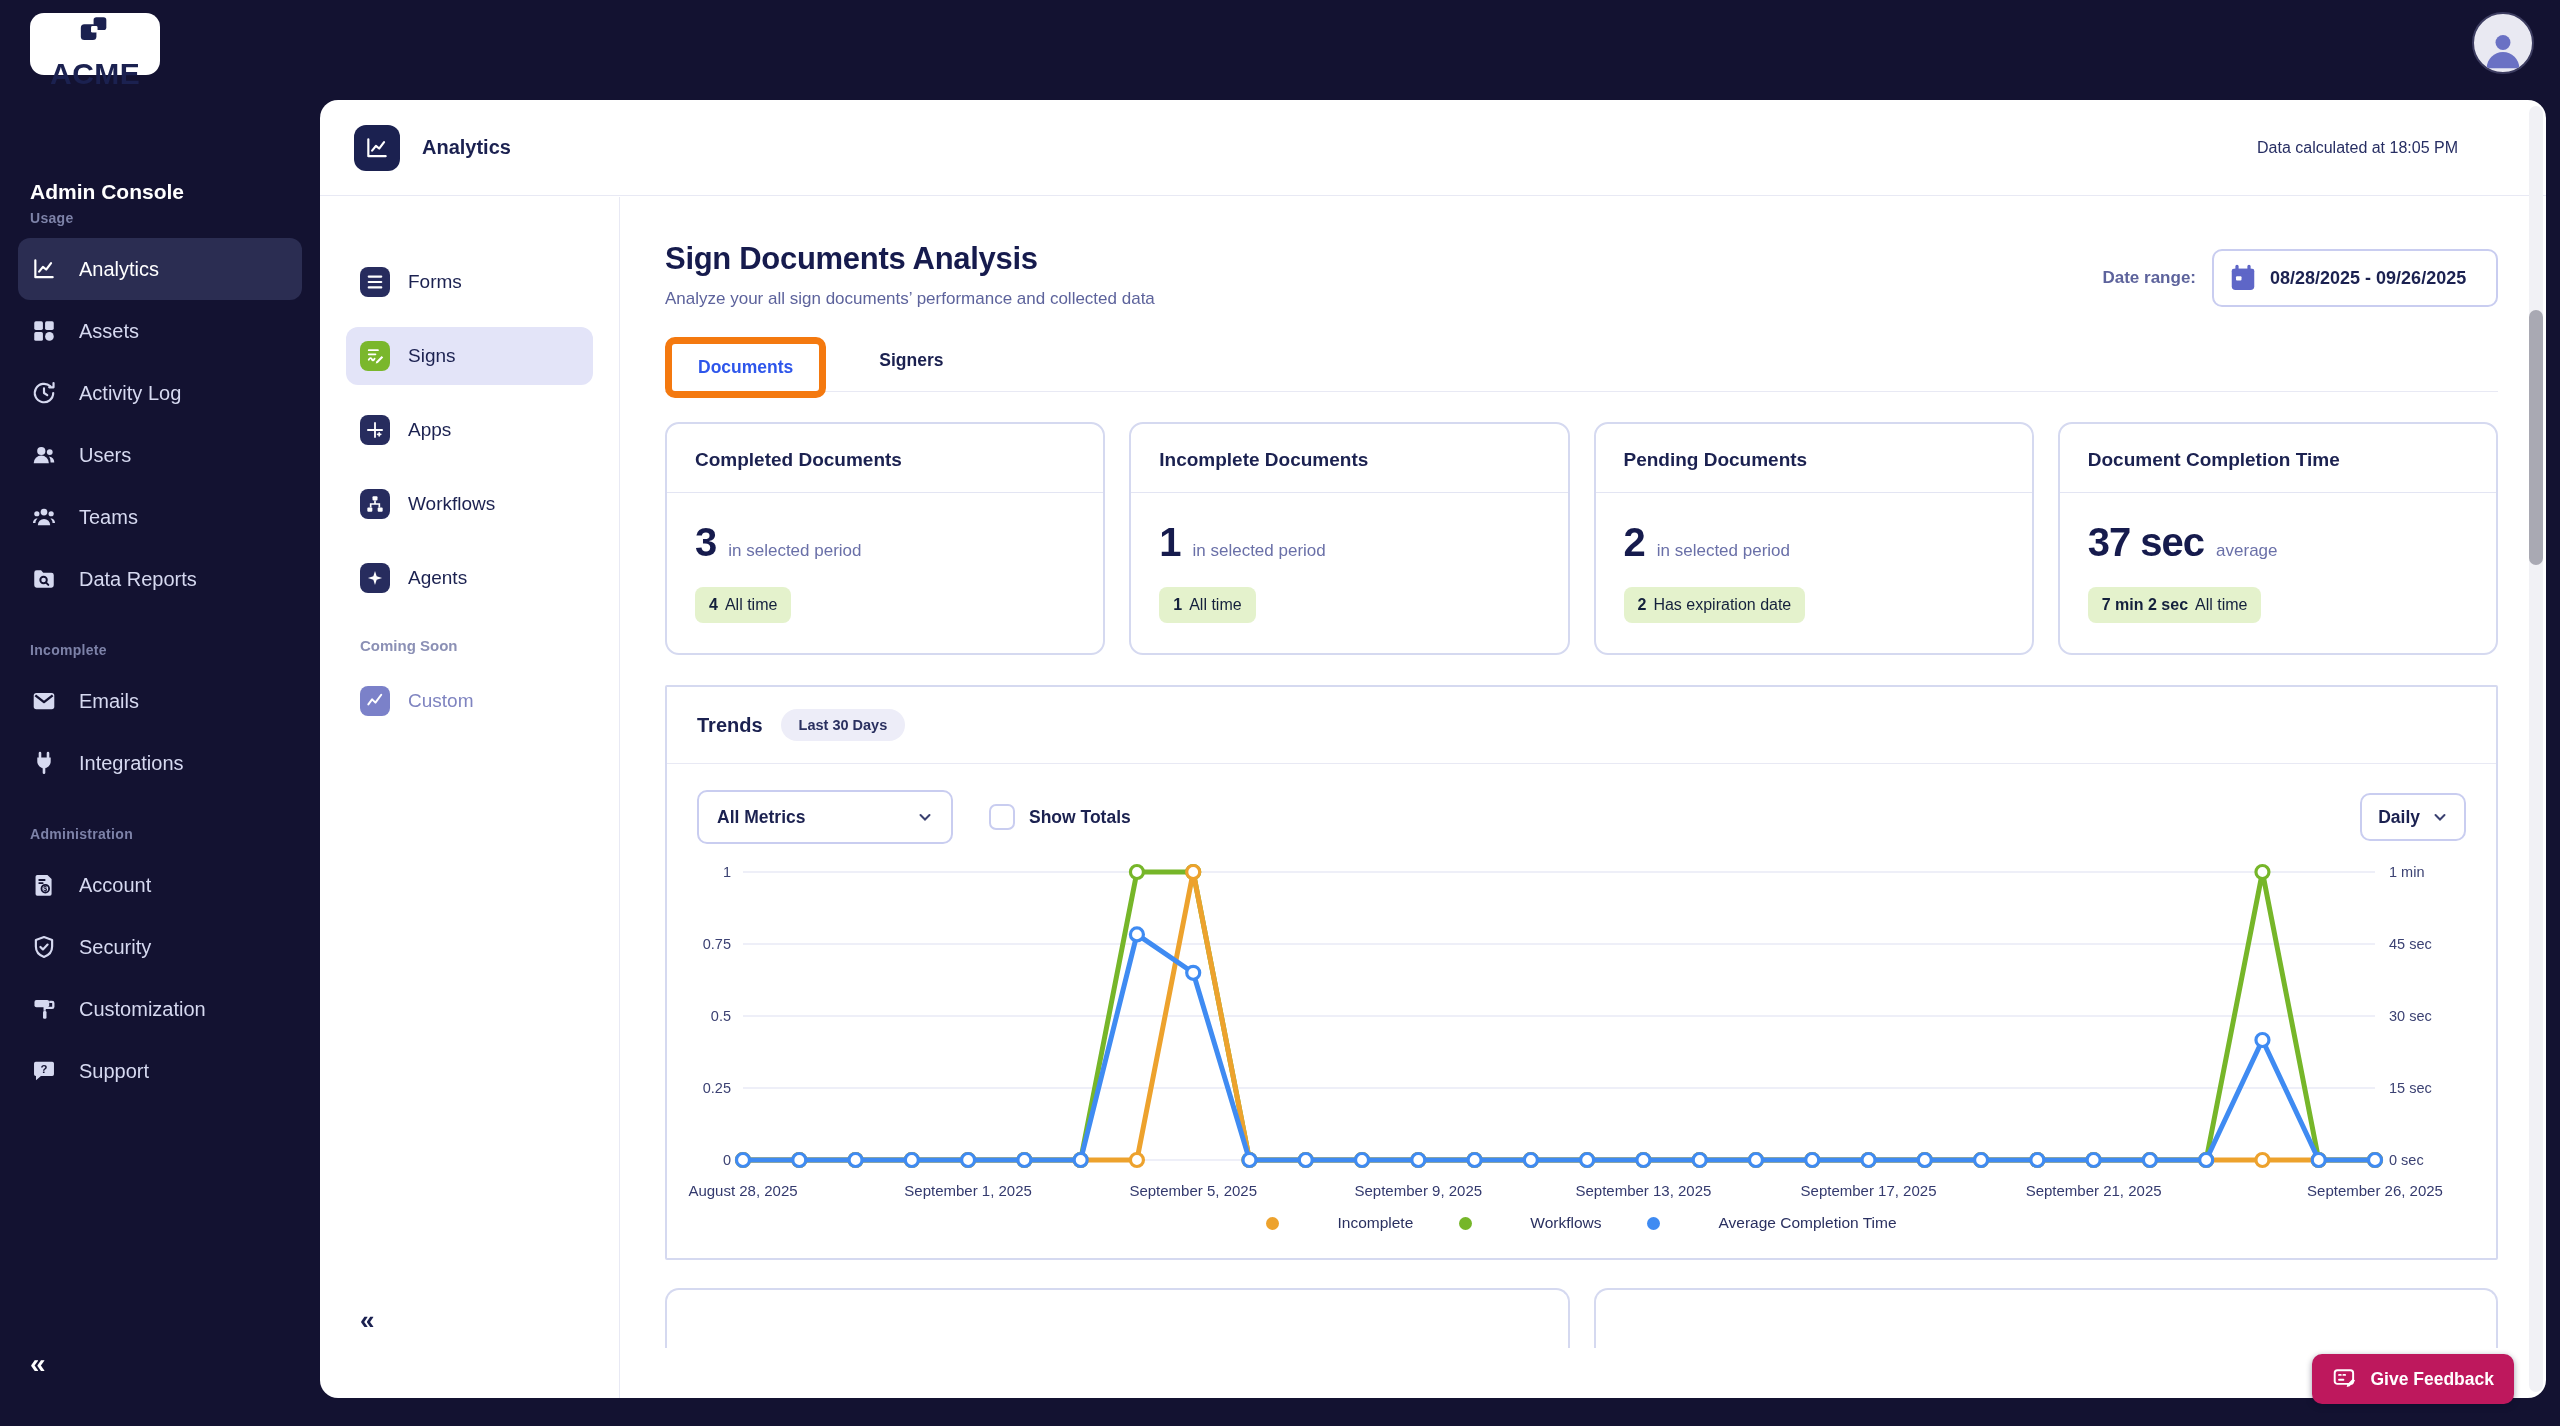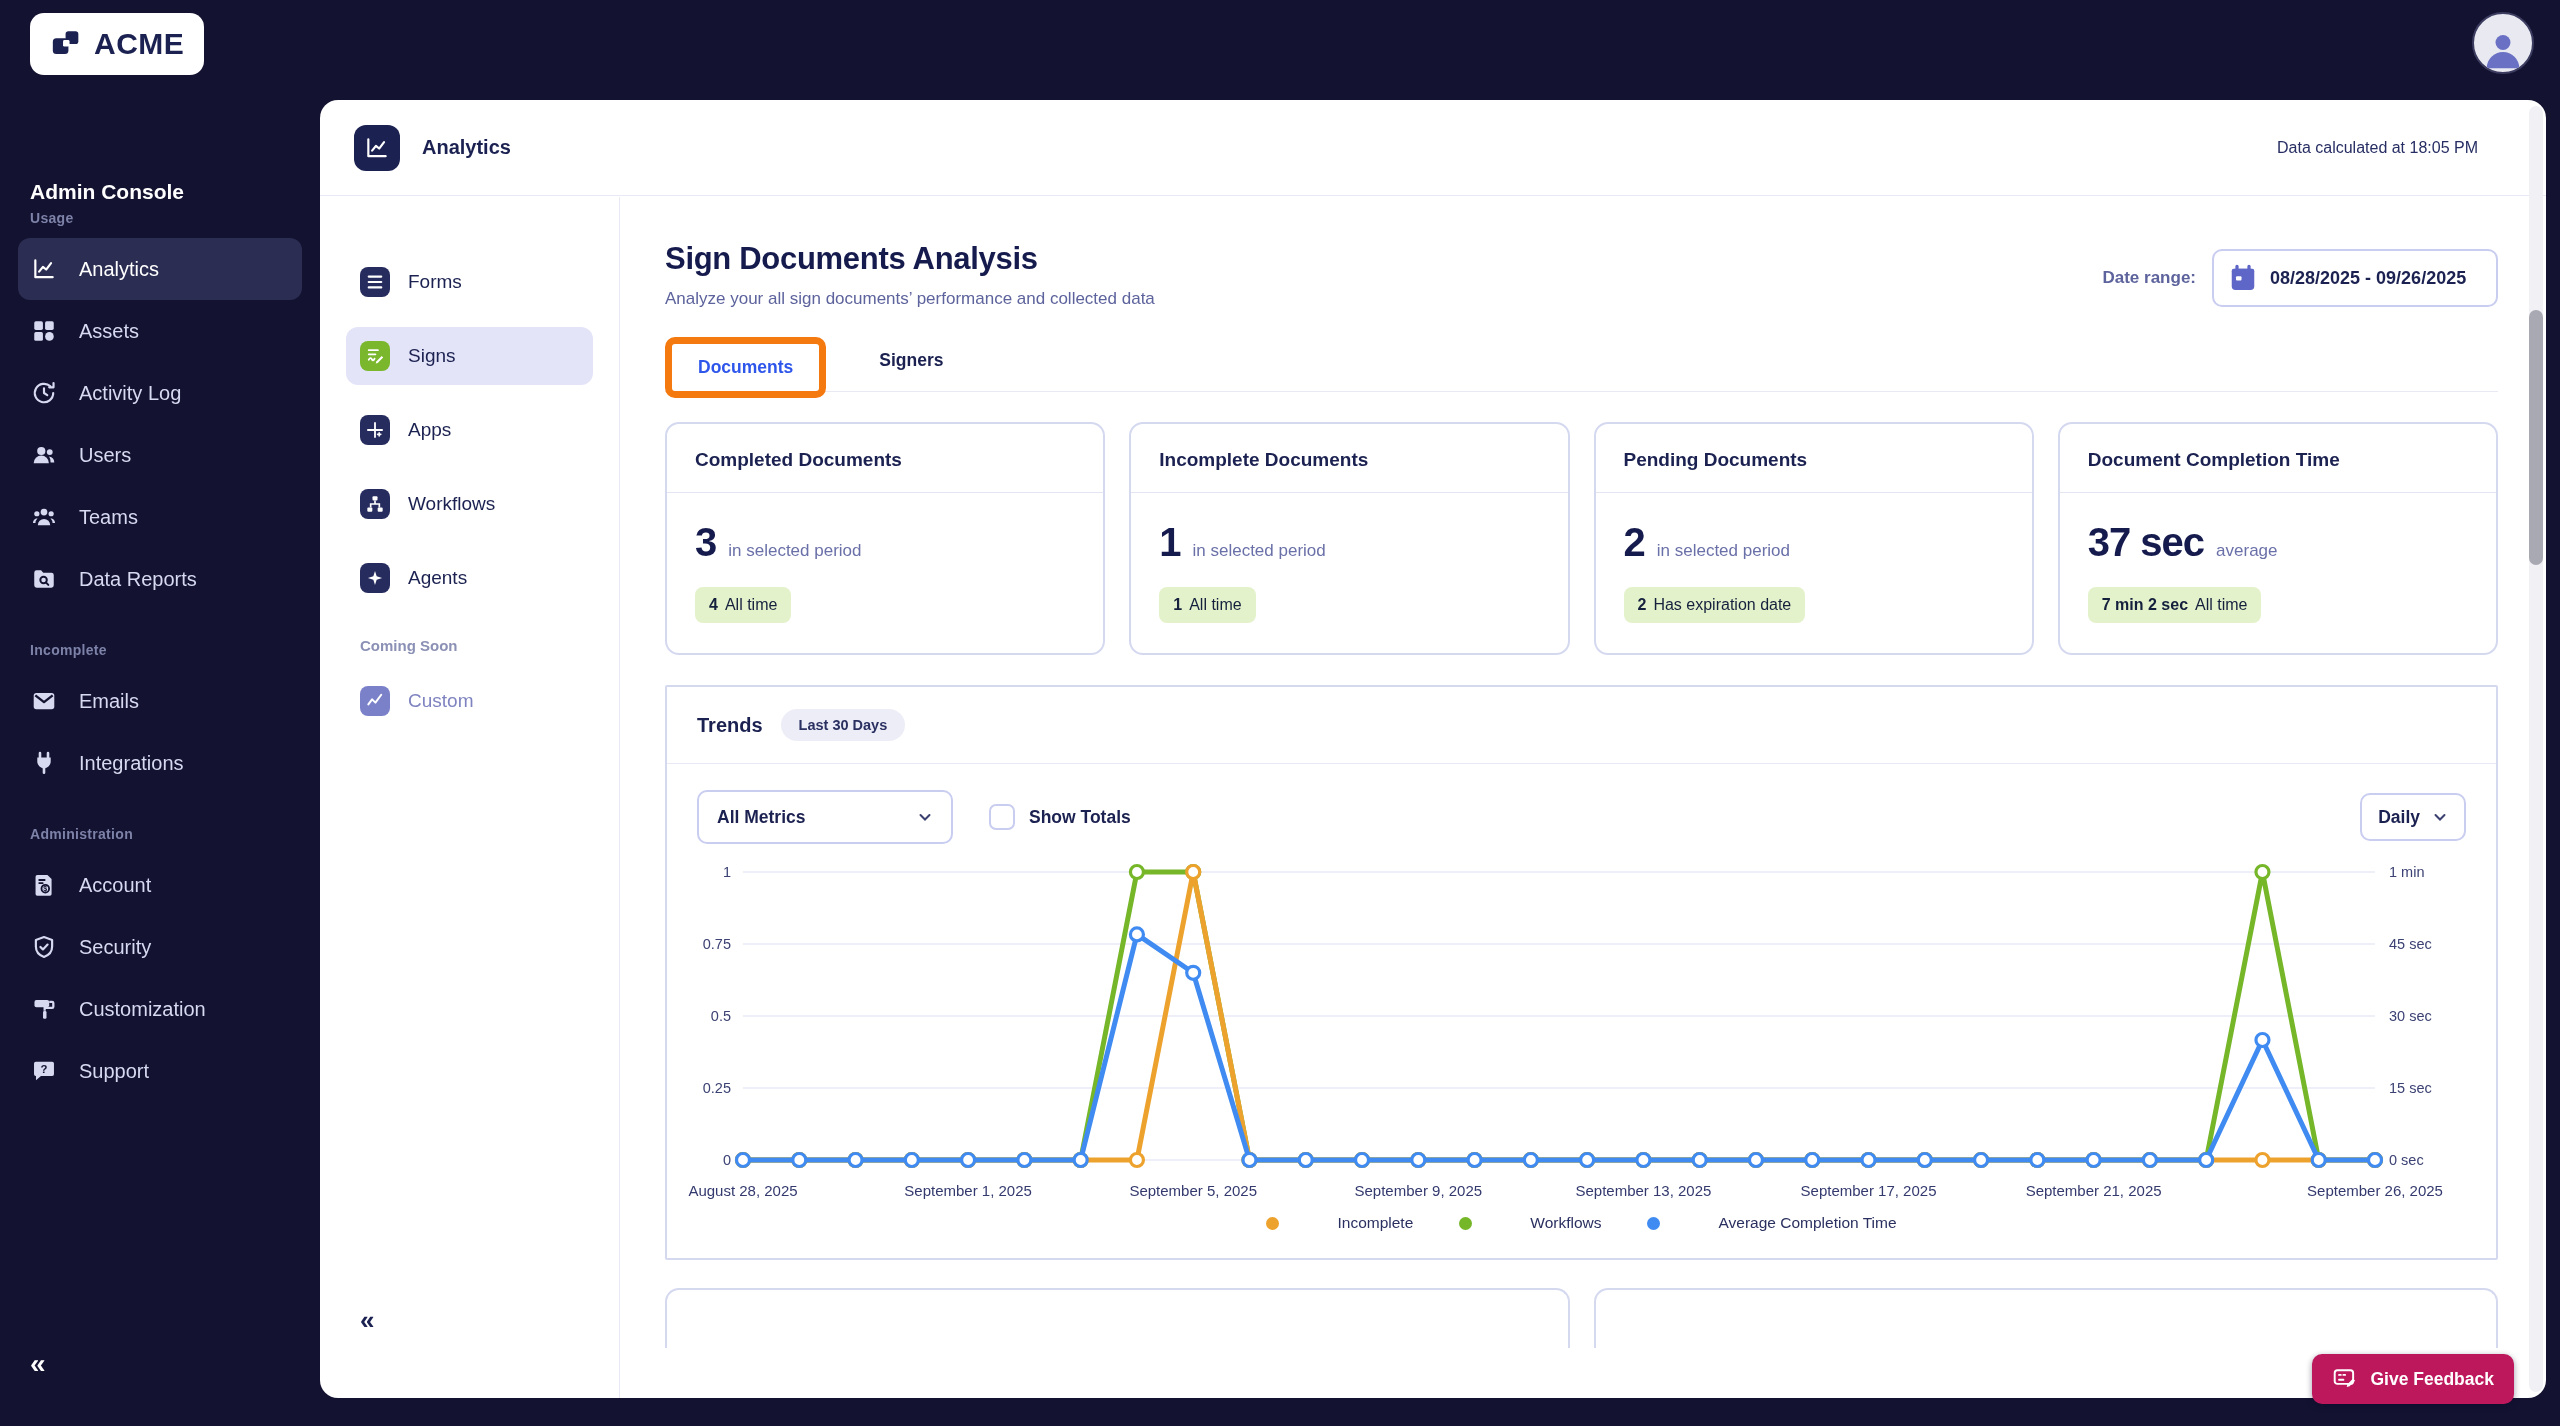--- a/index.html
+++ b/index.html
@@ -7,21 +7,21 @@
   body {
     width:2560px; height:1426px; position:relative; overflow:hidden;
     background:#131231; font-family:"Liberation Sans", sans-serif;
     -webkit-font-smoothing:antialiased;
   }
   svg { display:block; }
 
   
   .logo {
     position:absolute; left:30px; top:13px; height:62px; padding:0 20px;
-    background:#ffffff; border-radius:14px; display:flex; align-items:center; gap:10px;
+    background:#ffffff; border-radius:14px; display:flex; align-items:center; gap:10px;flex-direction:column;
   }
   .logo .logo-mark { width:34px; height:34px; color:#1b2150; }
   .logo .logo-text { font-size:30px; font-weight:800; color:#1b2150; letter-spacing:.5px; }
 
   .avatar {
     position:absolute; right:26px; top:12px; width:62px; height:62px; border-radius:50%;
     background:#e9e9f2; overflow:hidden; display:flex; align-items:flex-end; justify-content:center;
     border:2px solid #3c3c60;
   }
 
@@ -47,21 +47,21 @@
     height:96px; display:flex; align-items:center; padding:0 44px 0 34px;
     border-bottom:1px solid #e8e9f4;
   }
   .panel-header .ph-icon {
     width:46px; height:46px; border-radius:12px; background:#1b2150; color:#ffffff;
     display:flex; align-items:center; justify-content:center;
   }
   .panel-header .ph-icon svg { width:26px; height:26px; }
   .panel-header .ph-title { margin-left:22px; font-size:20px; font-weight:700; color:#1b2150; }
   .panel-header .ph-spacer { flex:1; }
-  .panel-header .ph-status { font-size:16px; font-weight:500; color:#272e63; margin-right:24px; }
+  .panel-header .ph-status { font-size:16px; font-weight:500; color:#272e63; margin-right:44px; }
 
   
   .subnav {
     position:absolute; left:0; top:97px; bottom:0; width:300px;
     border-right:1px solid #e8e9f4; padding-top:56px;
   }
   .subnav-item {
     display:flex; align-items:center; gap:18px; height:58px; margin:0 26px 16px; padding:0 14px;
     border-radius:12px; font-size:19px; font-weight:500; color:#1b2150; cursor:pointer;
   }

